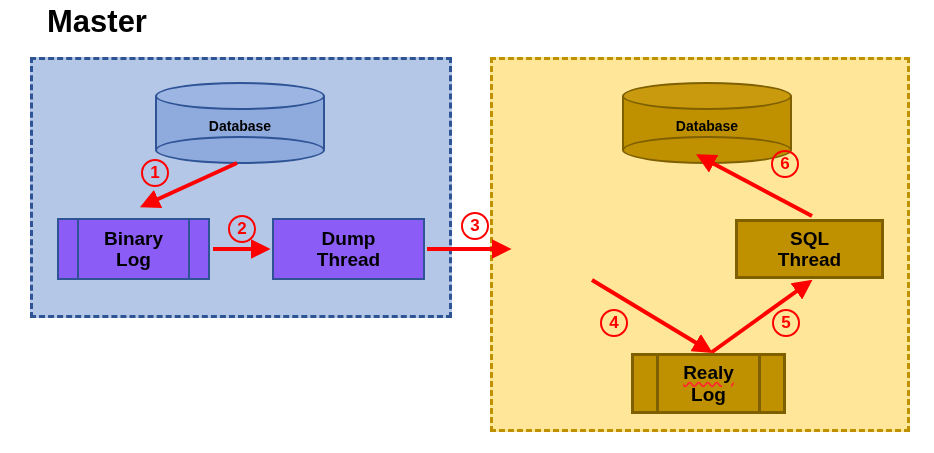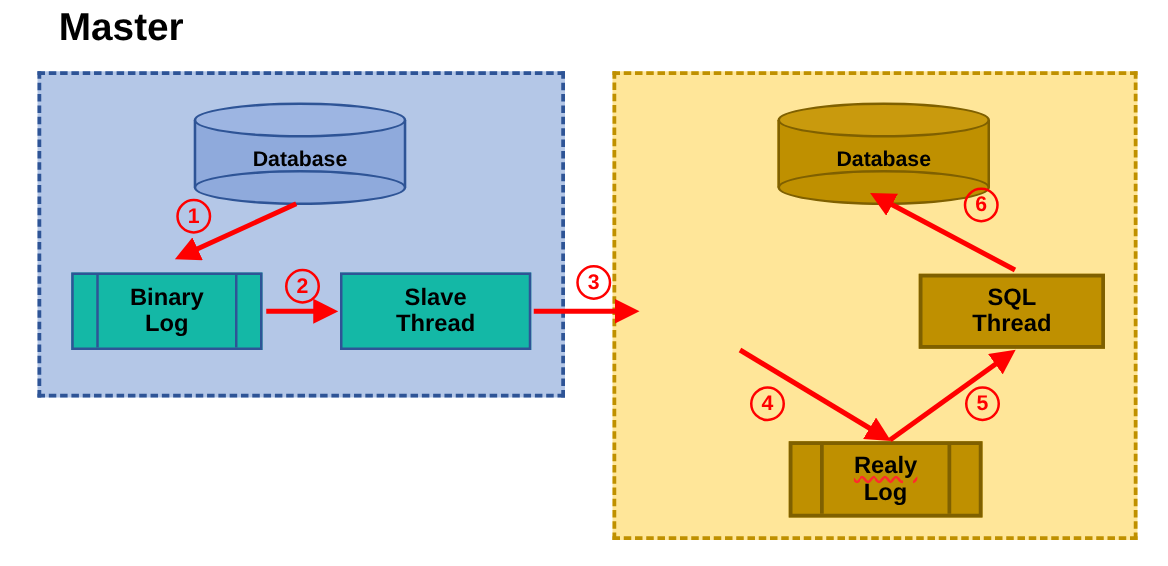--- a/index.html
+++ b/index.html
@@ -55,21 +55,21 @@
   }
   .cyl .top{
     position:absolute;left:0;top:0;width:100%;height:28px;
     box-sizing:border-box;
     border-radius:50%;
     border-width:2px;border-style:solid;
   }
   .cyl .label{
     position:absolute;left:0;width:100%;
     text-align:center;
-    font-weight:bold;font-size:17px;color:#000;
+    font-weight:bold;font-size:14px;color:#000;
     white-space:nowrap;
   }
 
   #cyl-master{left:155px;top:82px;width:170px;height:82px;}
   #cyl-master .body{height:54px;background:#8faadc;border-color:#2e5496;}
   #cyl-master .bot{top:54px;background:#8faadc;border-color:#2e5496;}
   #cyl-master .top{background:#9db5e2;border-color:#2e5496;}
   #cyl-master .label{top:36px;}
 
   #cyl-slave{left:622px;top:82px;width:170px;height:82px;}
@@ -81,21 +81,21 @@
   
   .box{
     position:absolute;
     box-sizing:border-box;
     display:flex;align-items:center;justify-content:center;
     text-align:center;
     font-weight:bold;color:#000;
     font-size:19px;
     line-height:1.12;
   }
-  .box.blue{background:#14b8a6;border:2px solid #2e5496;}
+  .box.blue{background:#8b5cf6;border:2px solid #2e5496;}
   .box.gold{background:#bf9000;border:3px solid #7f6000;}
   .box .txt{position:relative;z-index:3;}
 
   
   .vdiv{position:absolute;top:0;height:100%;width:0;z-index:1;}
   .vdiv.blue{border-left:2px solid #2e5496;}
   .vdiv.gold{border-left:3px solid #7f6000;}
 
   #box-binlog{left:57px;top:218px;width:153px;height:62px;}
   #box-binlog .d1{left:18px;}
@@ -158,21 +158,21 @@
     <div class="vdiv blue d1"></div>
     <div class="vdiv blue d2"></div>
     <div class="txt">
       <span>Binary</span><br>
       <span>Log</span>
     </div>
   </div>
 
   <div class="box blue" id="box-dump">
     <div class="txt">
-      <span>Slave</span><br>
+      <span>Dump</span><br>
       <span>Thread</span>
     </div>
   </div>
 
   <div class="cyl" id="cyl-slave">
     <div class="body"></div>
     <div class="bot"></div>
     <div class="top"></div>
     <div class="label">Database</div>
   </div>

